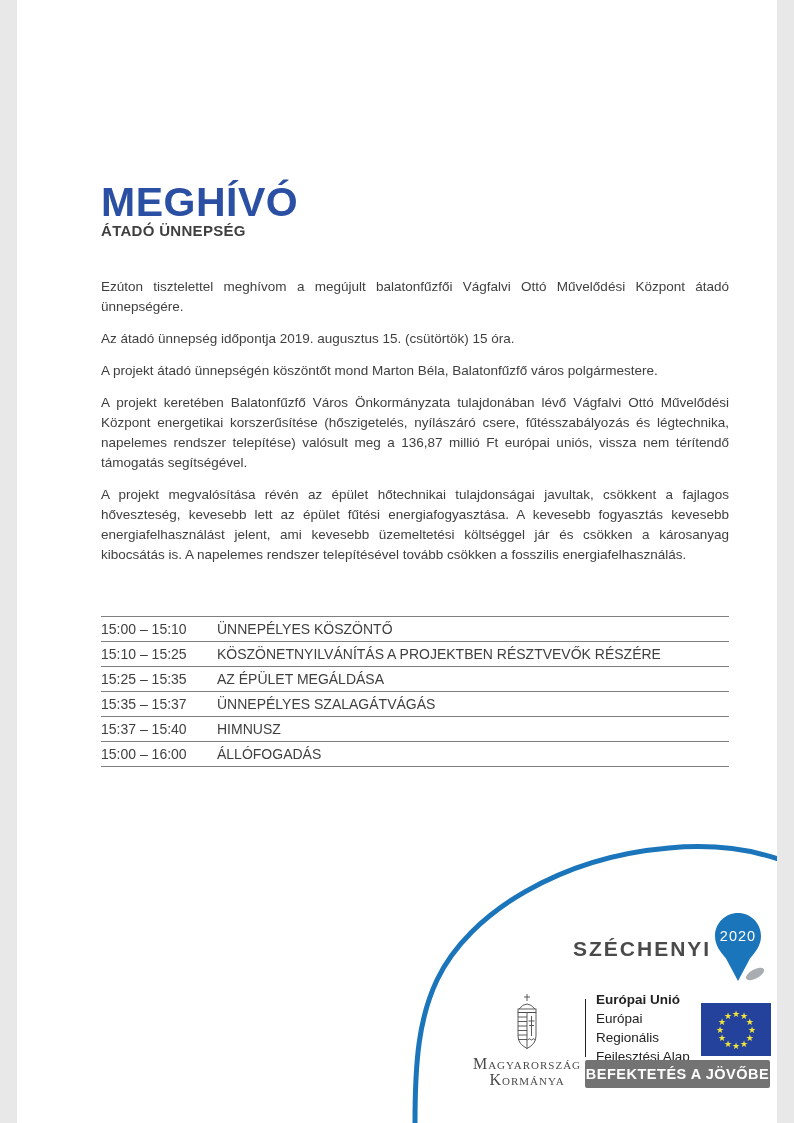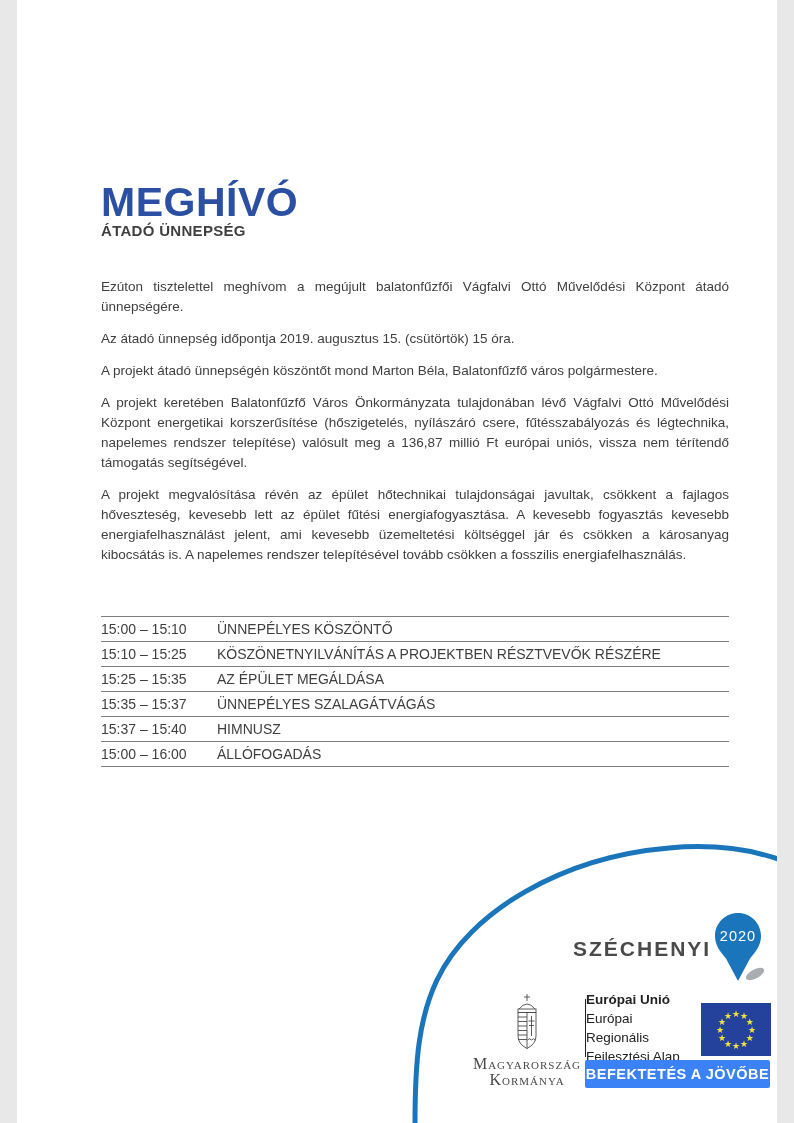--- a/index.html
+++ b/index.html
@@ -65,28 +65,29 @@
   }
   .gov-arms{display:block;margin:0 auto 4px auto;}
   .gov-name{
     font-family:"Liberation Serif", serif;
     font-variant:small-caps;
     font-size:16px;line-height:16px;color:#4a4a4a;letter-spacing:1px;
   }
   .eu-text{
     position:absolute;left:568px;top:999px;width:110px;height:58px;
     border-left:1.5px solid #222222;
+    padding-left:10px;
     font-size:13.5px;line-height:19px;color:#222222;
     display:flex;flex-direction:column;justify-content:center;
   }
   .eu-text .bold{font-weight:bold;}
   .eu-flag{position:absolute;left:684px;top:1003px;}
   .invest-banner{
     position:absolute;left:568px;top:1060px;width:185px;height:28px;
-    background:#3b82f6;border-radius:2px;
+    background:#737373;border-radius:2px;
     color:#ffffff;font-size:14.5px;font-weight:bold;letter-spacing:0.5px;
     display:flex;align-items:center;justify-content:center;
     white-space:nowrap;
   }
 </style>
 </head>
 <body>
 
 <div class="page">
 

